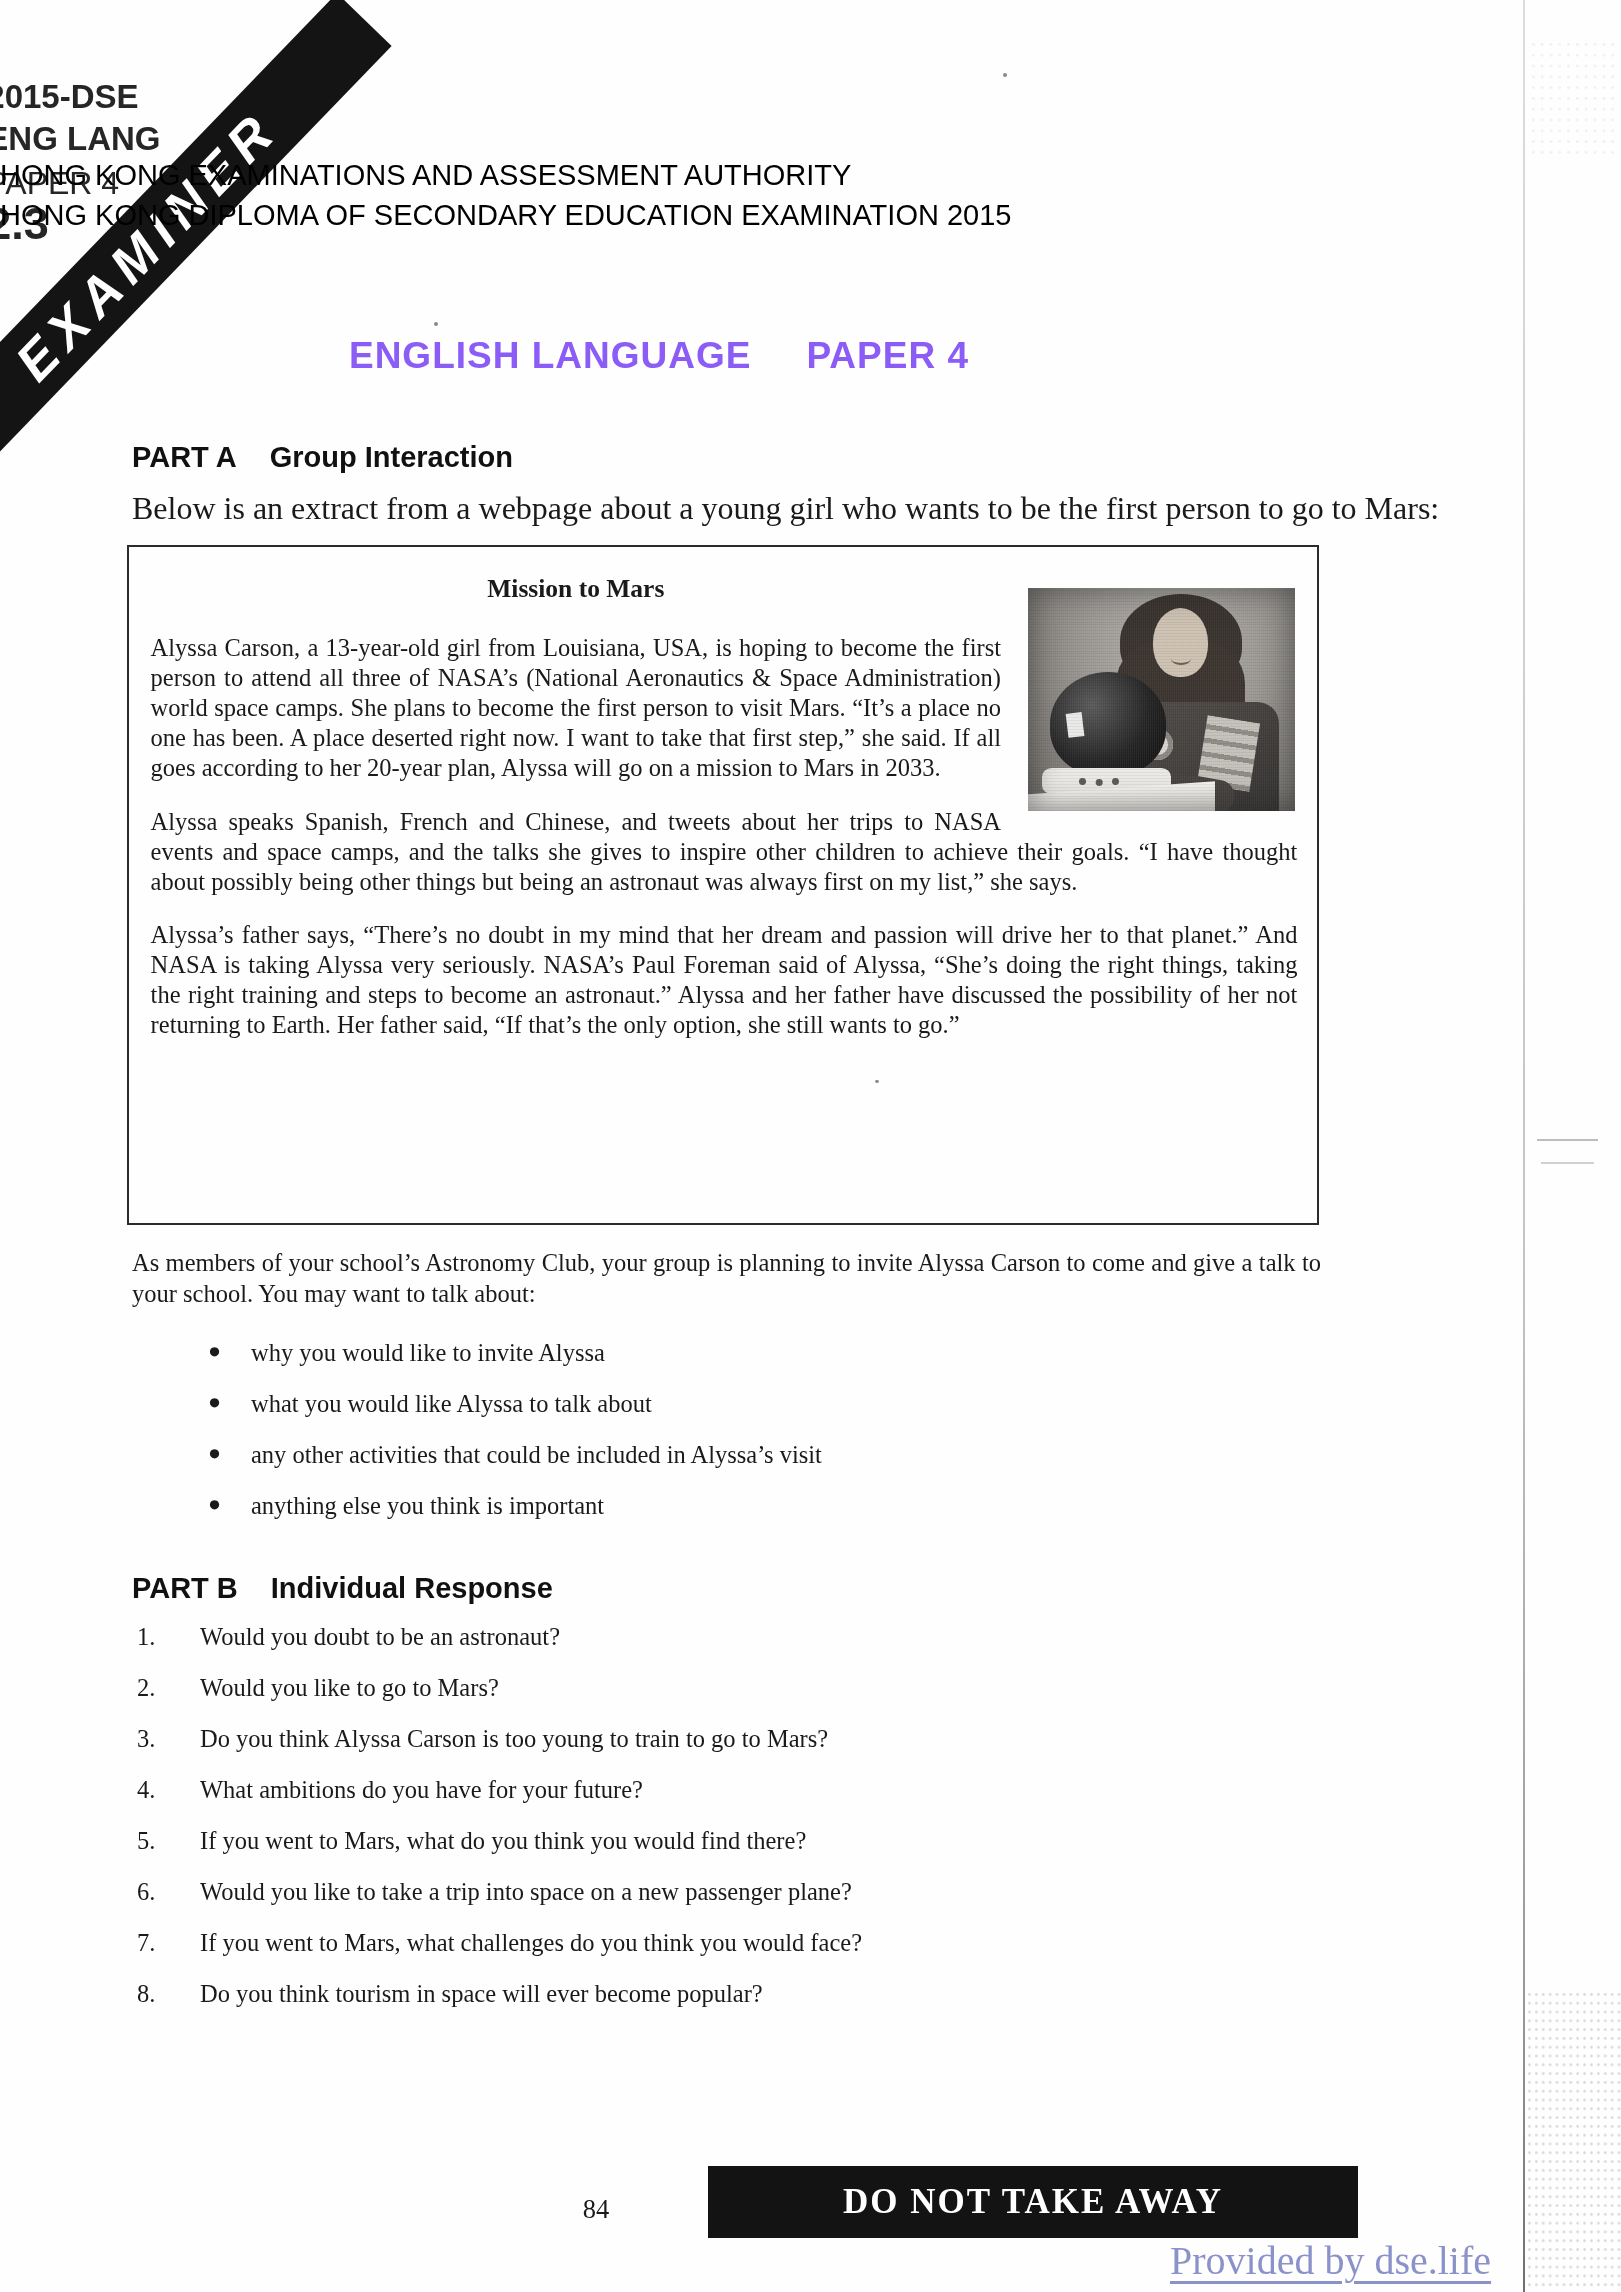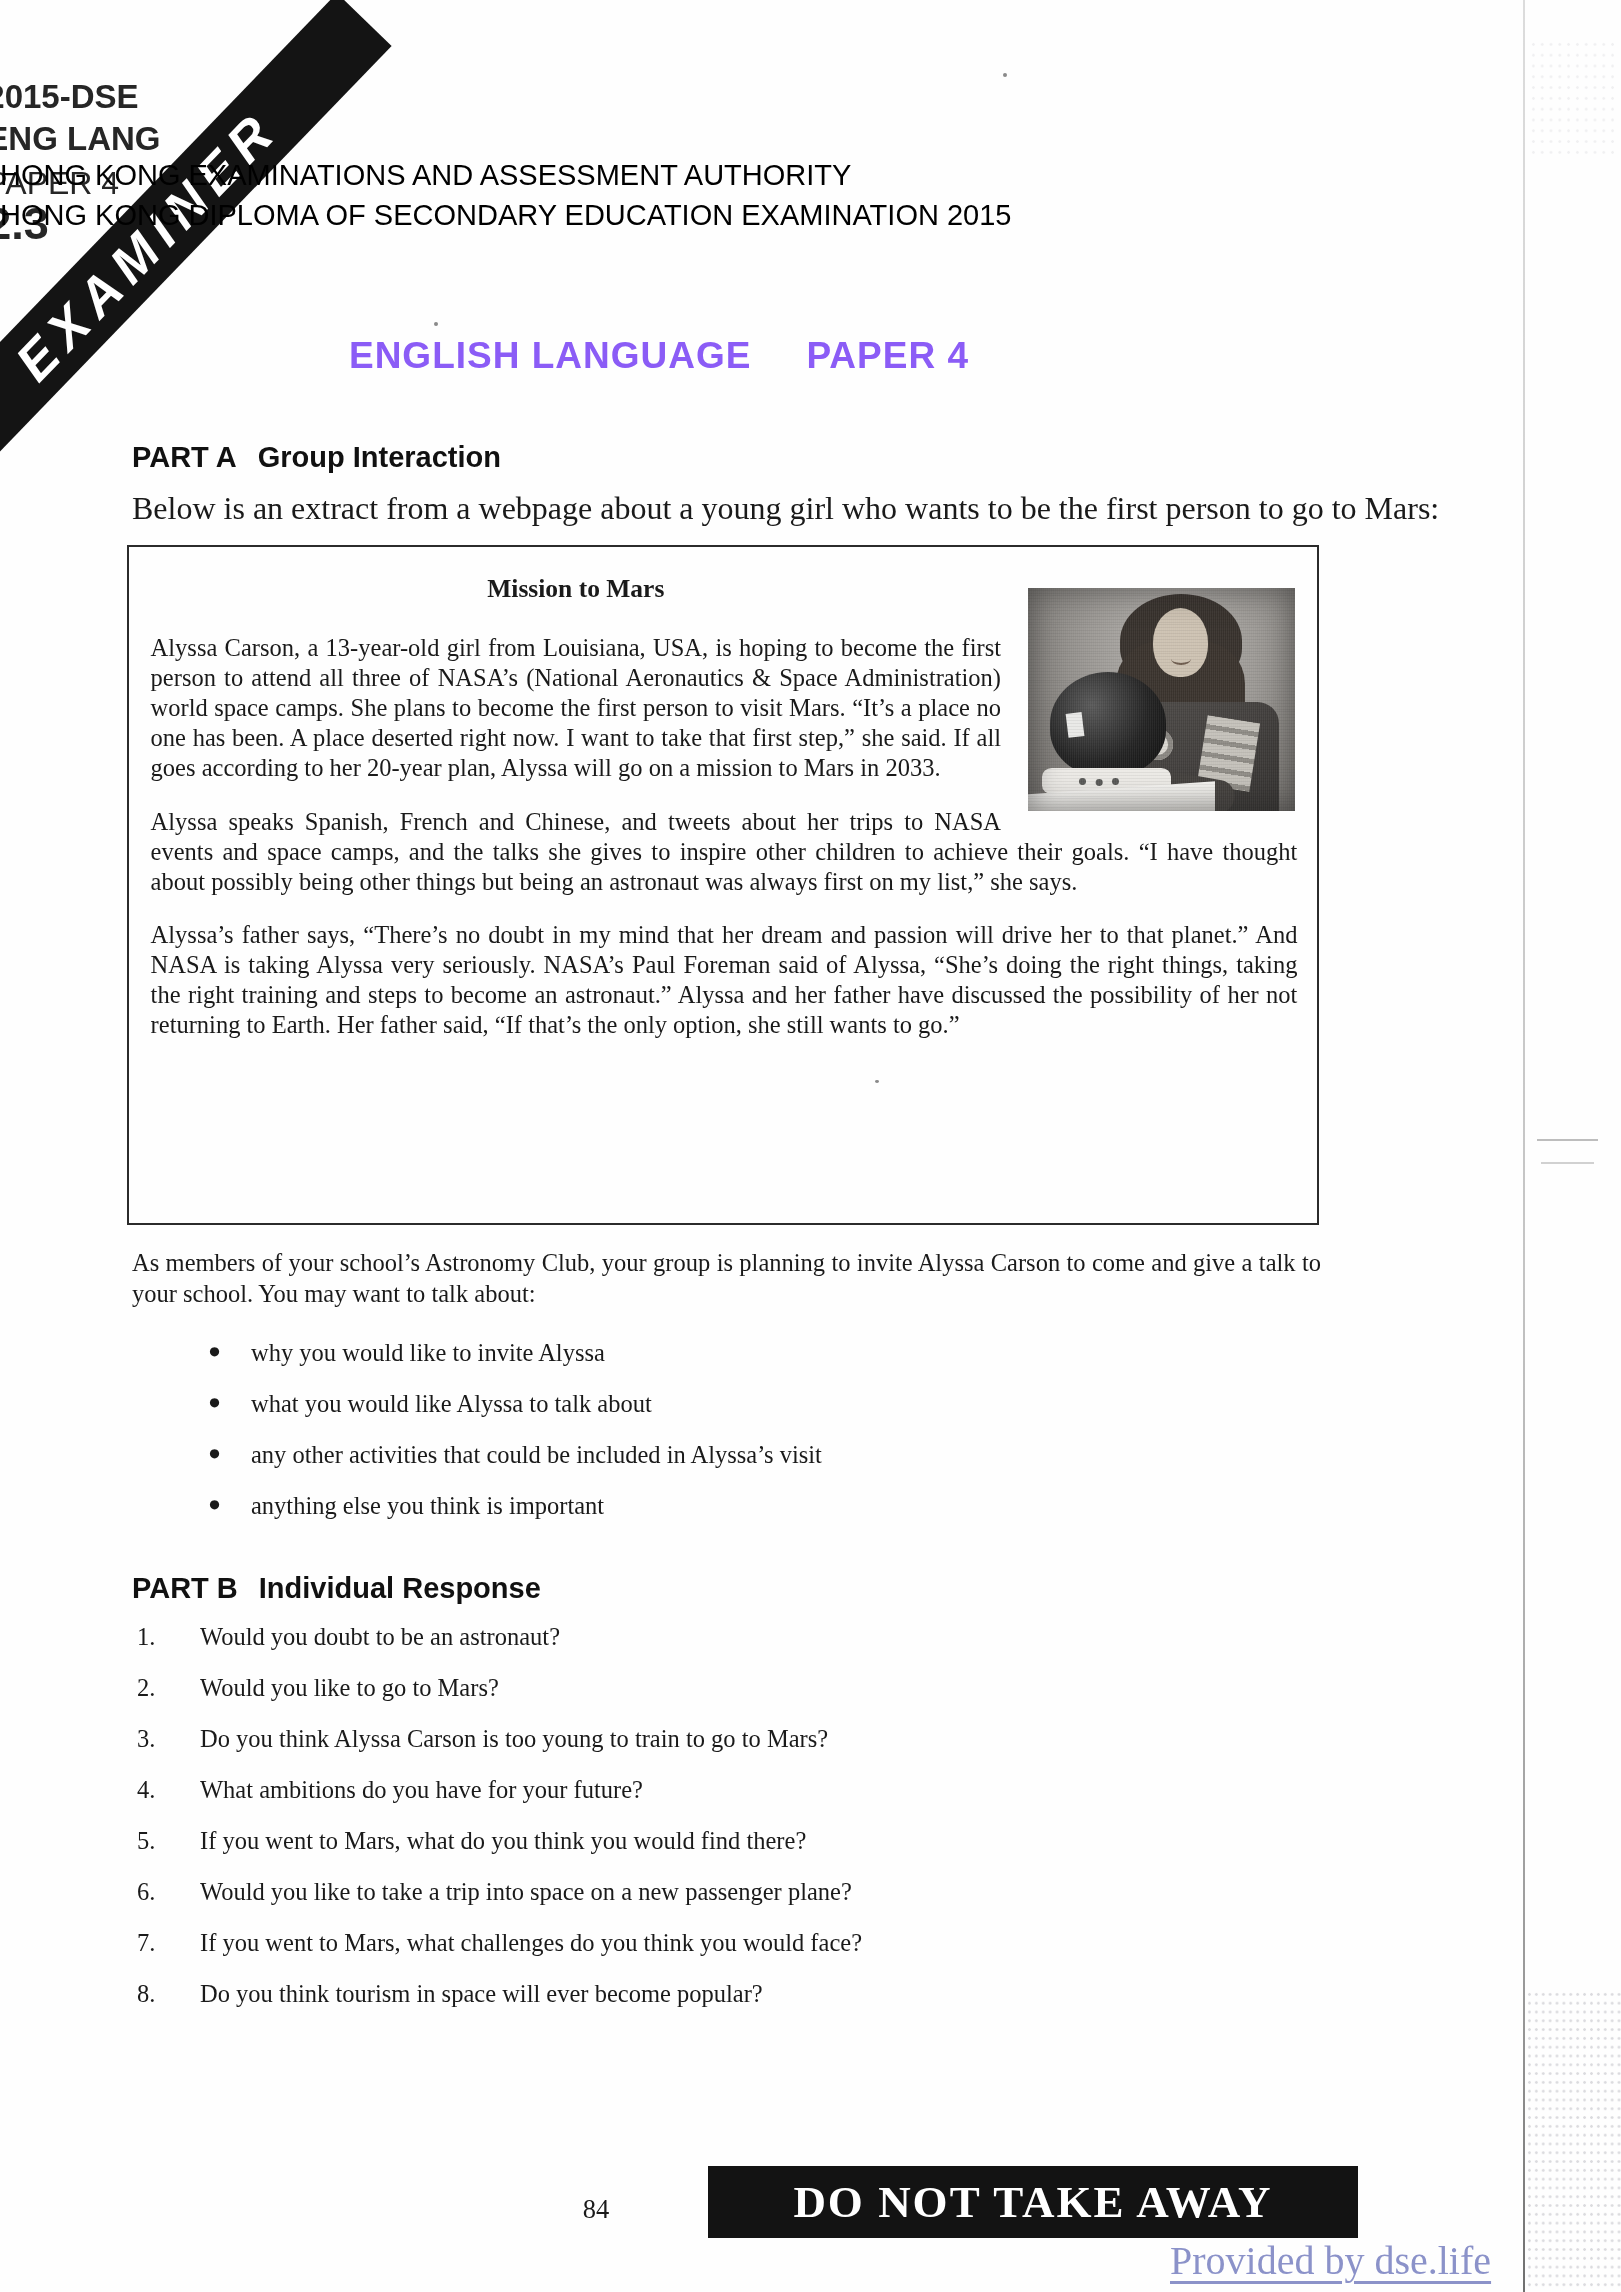--- a/index.html
+++ b/index.html
@@ -22,21 +22,21 @@
   
   .auth{position:absolute;top:155px;left:0;width:1516px;
         font-family:"Liberation Sans",sans-serif;font-size:29px;color:#000000;line-height:40px;}
   .main-title{position:absolute;top:335px;left:0;width:1318px;text-align:center;
         font-family:"Liberation Sans",sans-serif;font-weight:bold;font-size:37px;color:#8b5cf6;letter-spacing:1px;}
   .main-title .gap{display:inline-block;width:55px;}
 
   
   .part-head{position:absolute;left:132px;font-family:"Liberation Sans",sans-serif;
              font-weight:bold;font-size:29px;color:#111;white-space:nowrap;}
-  .part-head .lbl{margin-right:21px;}
+  .part-head .lbl{margin-right:33px;}
   .pa{top:441px;} .pb{top:1572px;}
   .intro{position:absolute;left:132px;top:490px;font-size:32px;white-space:nowrap;text-align:center;}
 
   
   .extract-box{position:absolute;left:127px;top:545px;width:1192px;height:680px;
                border:2px solid #2b2b2b;box-sizing:border-box;padding:19.6px 19.6px 0 21.6px;}
   .box-title{text-align:center;font-size:25.5px;font-weight:bold;margin:7.8px 0 29px 0;}
   .box-para{font-size:24.5px;line-height:30px;text-align:justify;margin:0 0 23.5px 0;}
 
   
@@ -74,21 +74,21 @@
 
   
   .questions{position:absolute;left:137px;top:1623px;}
   .qrow{display:flex;font-size:24.5px;margin-bottom:24.5px;height:26.5px;}
   .qrow .num{width:63px;}
 
   
   .page-num{position:absolute;left:557px;top:2194px;width:78px;text-align:center;font-size:26.5px;}
   .notice-box{position:absolute;left:708px;top:2166px;width:650px;height:72px;background:#131313;
               display:flex;align-items:center;justify-content:center;}
-  .notice-box span{color:#fff;font-weight:bold;font-size:45px;letter-spacing:2px;font-family:"Liberation Serif",serif;}
+  .notice-box span{color:#fff;font-weight:bold;font-size:35px;letter-spacing:2px;font-family:"Liberation Serif",serif;}
   .watermark{position:absolute;left:1170px;top:2237px;font-size:40px;color:#8b92c9;
              text-decoration:underline;text-decoration-thickness:2.9px;text-underline-offset:6.9px;white-space:nowrap;}
 
   
   .edge-line{position:absolute;left:1523px;top:0;width:2px;height:2293px;
              background:linear-gradient(#dcdcdc 0%, #c4c4c4 55%, #979797 88%, #6f6f6f 100%);}
   .edge-speckle{position:absolute;left:1526px;top:1990px;width:95px;height:303px;opacity:.45;
              background-image:radial-gradient(rgba(110,110,125,.55) 1px, transparent 1.4px);background-size:6.9px 8.8px;}
   .edge-speckle2{position:absolute;left:1529px;top:39px;width:88px;height:118px;opacity:.2;
              background-image:radial-gradient(rgba(110,110,125,.5) 1px, transparent 1.4px);background-size:8.8px 10.8px;}

